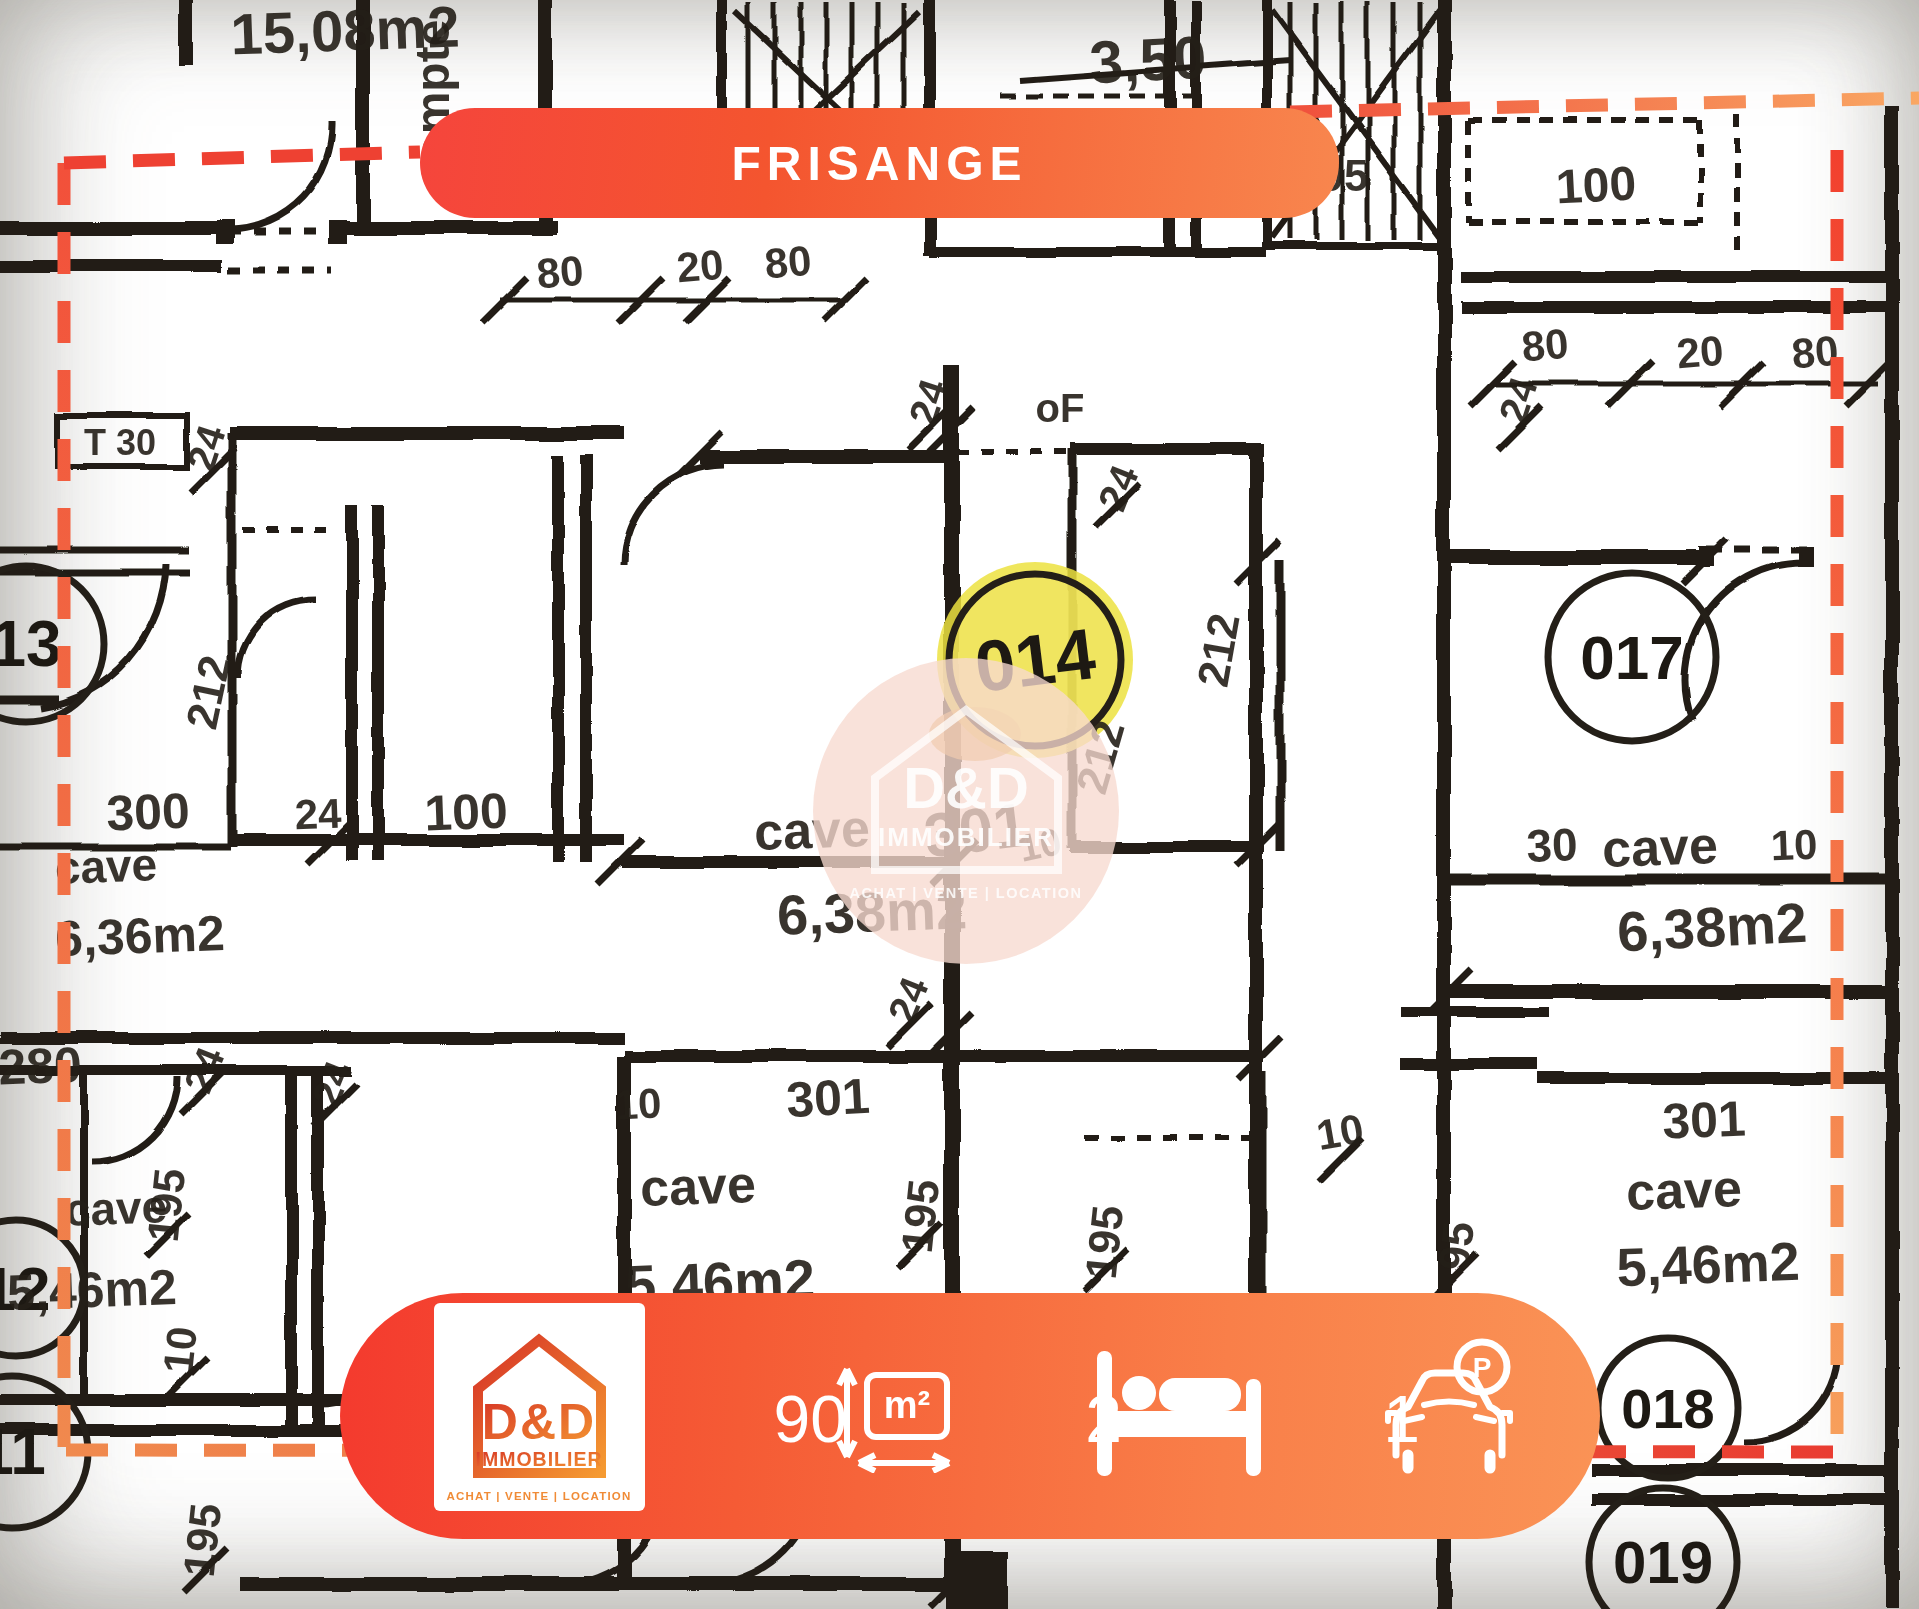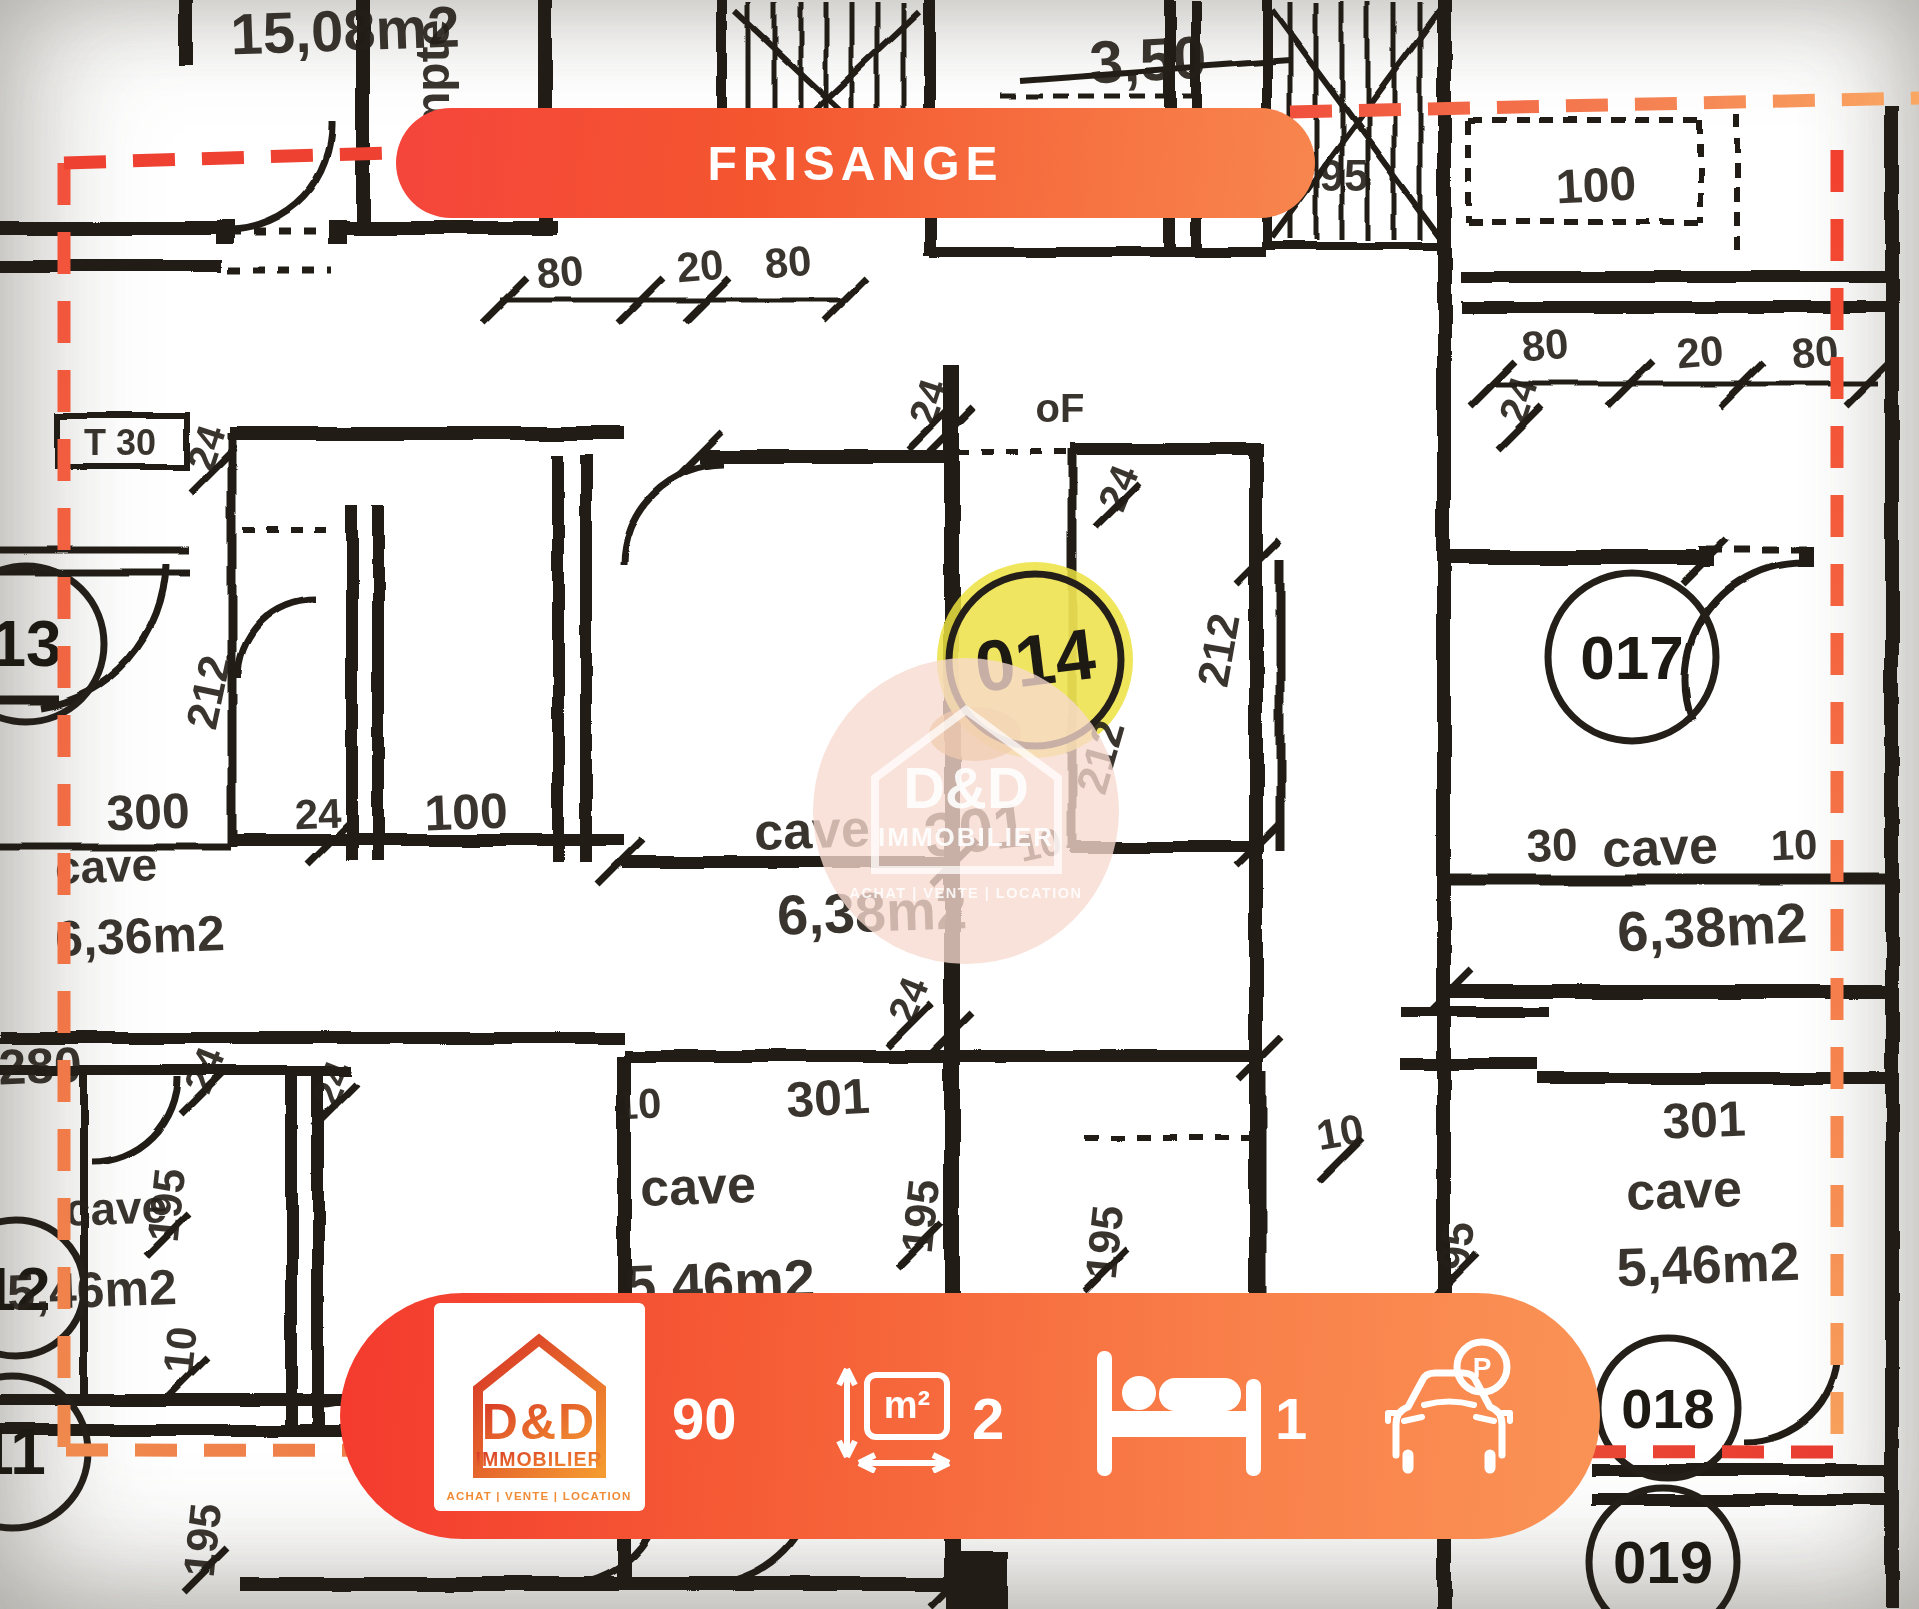--- a/index.html
+++ b/index.html
@@ -5,32 +5,32 @@
   html,body{margin:0;padding:0;}
   body{width:1919px;height:1609px;position:relative;overflow:hidden;
        font-family:"Liberation Sans",sans-serif;}
   .paper{position:absolute;inset:0;
        background:radial-gradient(ellipse at 45% 35%, #e9e6db 0%, #ded accent 0%, #ded9cd 45%, #d0cdc1 82%, #c3c0b4 100%);
        box-shadow:inset 40px 0 120px rgba(95,90,78,.28), inset -30px 0 90px rgba(95,90,78,.22), inset 0 -40px 120px rgba(95,90,78,.18);}
   svg.plan{position:absolute;left:0;top:0;}
   .plan-text{font-family:"Liberation Sans",sans-serif;font-weight:700;fill:#241f18;opacity:.9;}
   .circle-text{font-family:"Liberation Sans",sans-serif;font-weight:700;fill:#1d1913;}
 
-  .frisange{position:absolute;left:396px;top:108px;width:919px;height:110px;border-radius:55px;
+  .frisange{position:absolute;left:420px;top:108px;width:919px;height:110px;border-radius:55px;
        background:linear-gradient(95deg,#f5453c 0%,#f4552f 38%,#f8864e 100%);
        display:flex;align-items:center;justify-content:center;}
   .frisange span{color:#fff;font-size:48px;font-weight:800;letter-spacing:6px;}
 
   .watermark{position:absolute;left:813px;top:658px;width:306px;height:306px;border-radius:50%;
        background:rgba(247,218,208,.78);}
 
   .bottom-banner{position:absolute;left:340px;top:1293px;width:1260px;height:246px;border-radius:123px;
        background:linear-gradient(93deg,#f43a2e 0%,#f55b35 32%,#f97f49 70%,#fa9356 100%);}
   .agency-card{position:absolute;left:94px;top:10px;width:211px;height:208px;background:#fff;border-radius:6px;}
-  .stat-num{position:absolute;color:#fff;font-weight:700;font-size:58px;text-align:left;line-height:120px;}
+  .stat-num{position:absolute;color:#fff;font-weight:400;font-size:66px;text-align:right;line-height:120px;}
   .stat-icon{position:absolute;}
 </style>
 </head>
 <body>
 
 <div class="paper"></div>
 
 <svg class="plan" width="1919" height="1609" viewBox="0 0 1919 1609">
   <defs>
     <filter id="wob" x="-5%" y="-5%" width="110%" height="110%">

